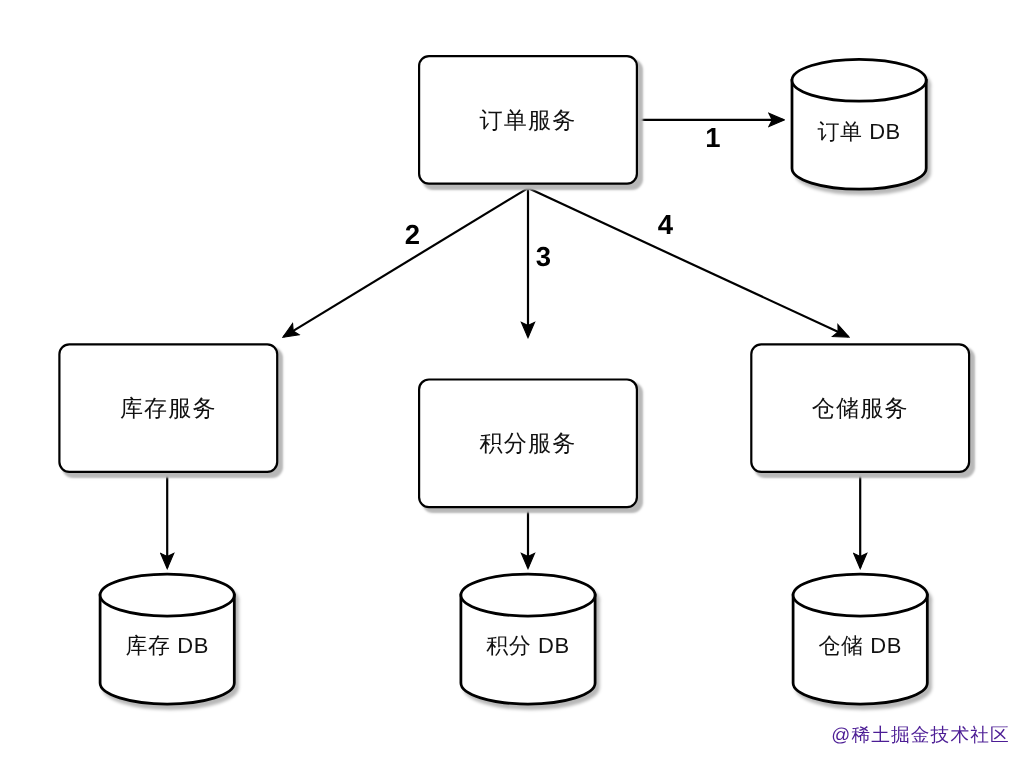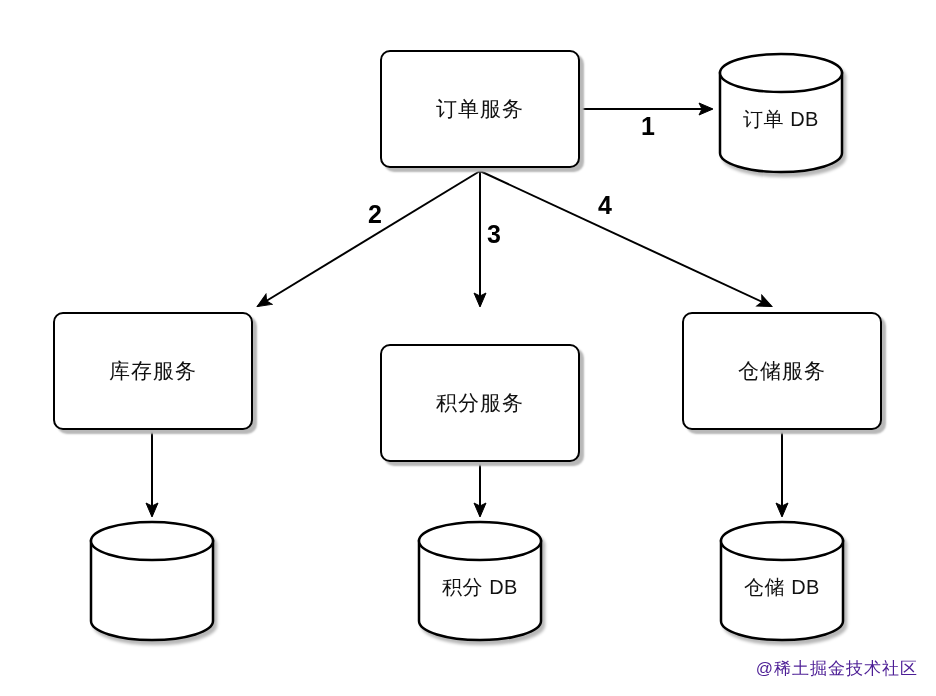--- a/index.html
+++ b/index.html
@@ -133,20 +133,21 @@
       <ellipse cx="63" cy="21" rx="61" ry="19" fill="#ffffff" stroke="#000000" stroke-width="2.5"></ellipse>
     </svg>
     <div class="cyl-label">订单 DB</div>
   </div>
 
   <div class="cyl" style="left:89px; top:520px;">
     <svg width="126" height="122" viewBox="0 0 126 122">
       <path d="M2,21 L2,101 A61,19 0 0 0 124,101 L124,21 Z" fill="#ffffff" stroke="#000000" stroke-width="2.5"></path>
       <ellipse cx="63" cy="21" rx="61" ry="19" fill="#ffffff" stroke="#000000" stroke-width="2.5"></ellipse>
     </svg>
+    <div class="cyl-label">库存 DB</div>
   </div>
 
   <div class="cyl" style="left:417px; top:520px;padding-left:20px;">
     <svg width="126" height="122" viewBox="0 0 126 122">
       <path d="M2,21 L2,101 A61,19 0 0 0 124,101 L124,21 Z" fill="#ffffff" stroke="#000000" stroke-width="2.5"></path>
       <ellipse cx="63" cy="21" rx="61" ry="19" fill="#ffffff" stroke="#000000" stroke-width="2.5"></ellipse>
     </svg>
     <div class="cyl-label">积分 DB</div>
   </div>
 

